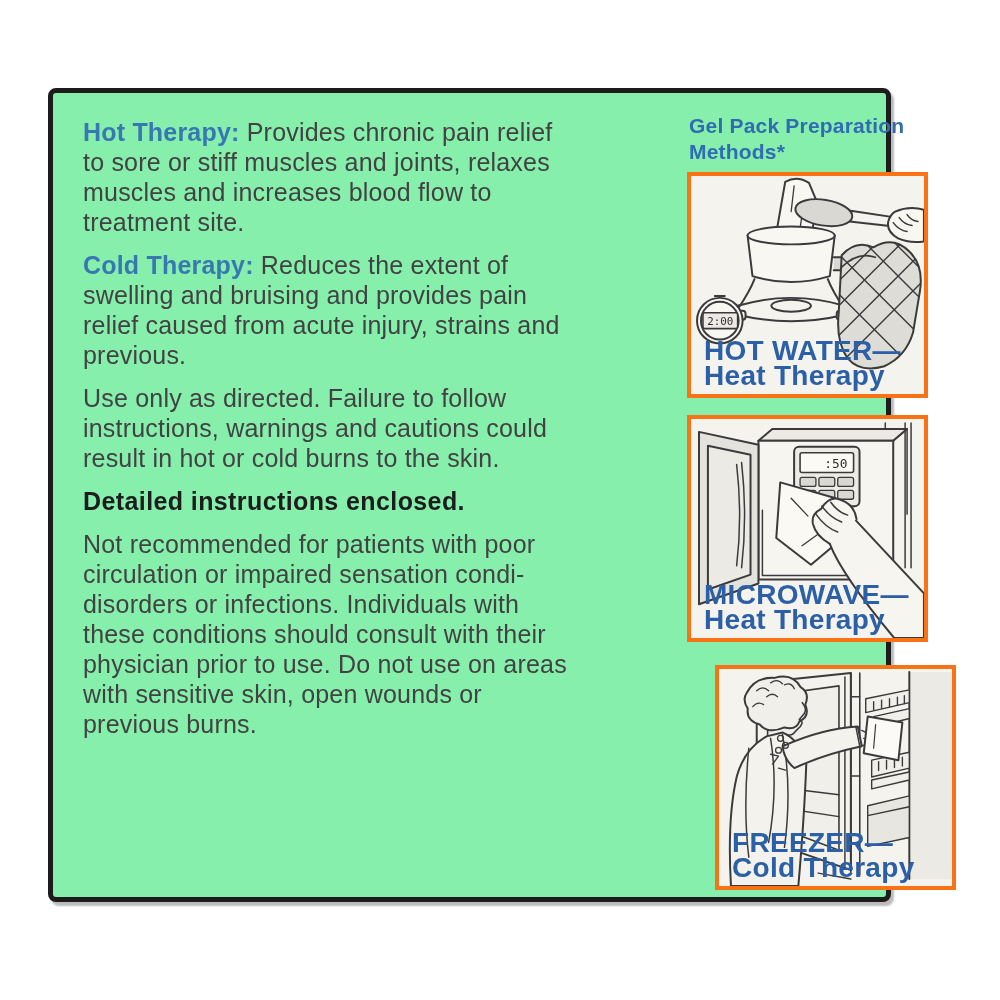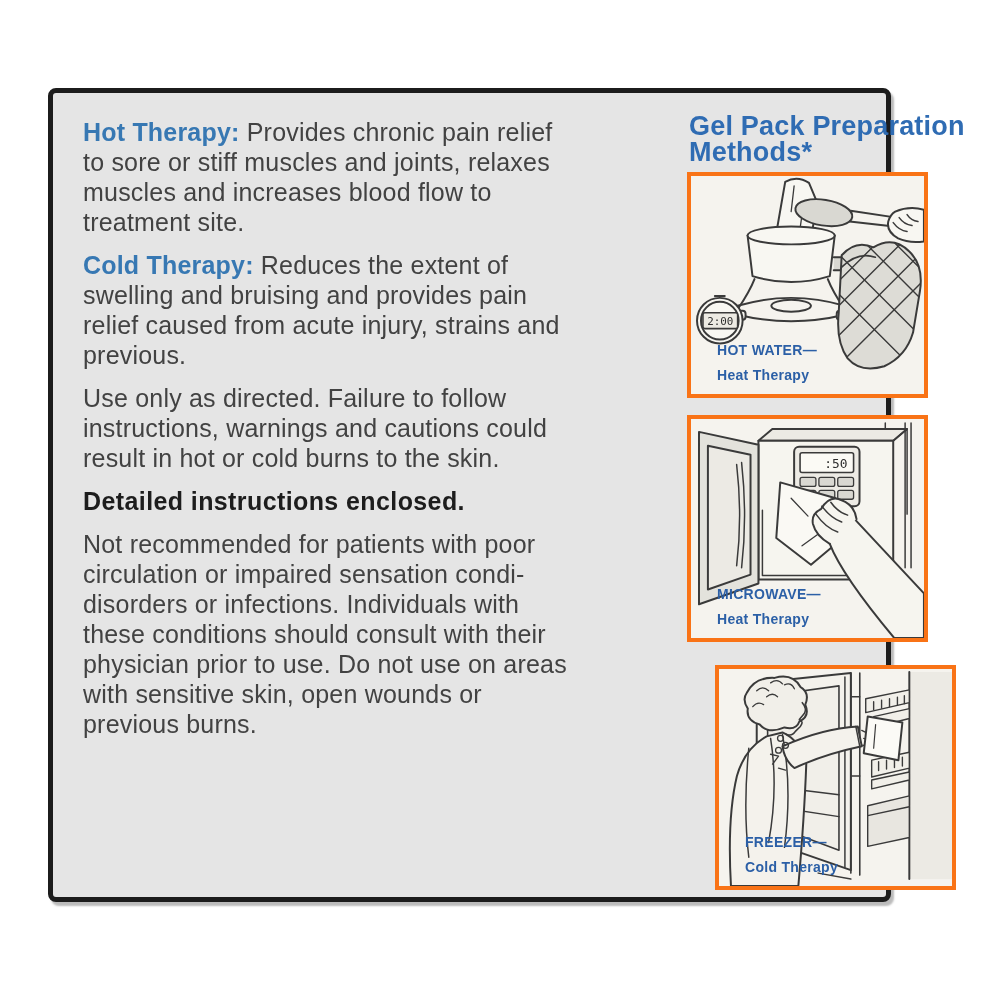--- a/index.html
+++ b/index.html
@@ -2,50 +2,50 @@
 <html><head>
 <meta charset="utf-8">
 <style>
   html,body{margin:0;padding:0;}
   body{
     width:1000px;height:1000px;position:relative;background:#ffffff;
     font-family:"Liberation Sans", sans-serif;overflow:hidden;
   }
   .label{
     position:absolute;left:48px;top:88px;width:843px;height:814px;
-    background:#e5e5e5;border:5px solid #1c1c1c;border-radius:8px;
+    background:#86efac;border:5px solid #1c1c1c;border-radius:8px;
     box-sizing:border-box;box-shadow:3px 4px 2px rgba(60,60,60,.35);
   }
   
   .text-col{
     position:absolute;left:30px;top:24px;width:585px;
     color:#424242;font-size:25px;line-height:30px;letter-spacing:.2px;
   }
   .para{margin:0 0 13px 0;}
   .line{white-space:nowrap;}
   .h-blue{color:#3778b3;font-weight:bold;}
   .b-black{font-weight:bold;color:#1d1d1d;}
   .bold-para{font-weight:bold;color:#1d1d1d;letter-spacing:.4px;}
   
   .right-col{position:absolute;left:634px;top:0;width:245px;height:804px;}
   .sidebar-title{
     position:absolute;left:2px;top:20px;
-    color:#2f6cb3;font-weight:bold;font-size:27px;line-height:26px;letter-spacing:.2px;
+    color:#2f6cb3;font-weight:bold;font-size:21px;line-height:26px;letter-spacing:.2px;
   }
   .panel{
     position:absolute;left:0;width:241px;border:4px solid #f97316;
     background:#f5f3ee;box-sizing:border-box;overflow:hidden;
   }
   .panel-hot{top:79px;height:226px;}
   .panel-micro{top:322px;height:227px;}
   .panel-freeze{top:572px;height:225px;margin-left:28px;}
   .panel svg{position:absolute;left:0;top:0;width:100%;height:100%;}
   .caption{
-    position:absolute;left:26px;bottom:6px;
-    color:#2b5fa6;font-weight:bold;font-size:14px;line-height:25px;letter-spacing:.3px;
+    position:absolute;left:13px;bottom:6px;
+    color:#2b5fa6;font-weight:bold;font-size:28px;line-height:25px;letter-spacing:.3px;
     white-space:nowrap;
   }
 </style>
 </head>
 <body>
 
 <div class="label">
 
   <div class="text-col">
 

